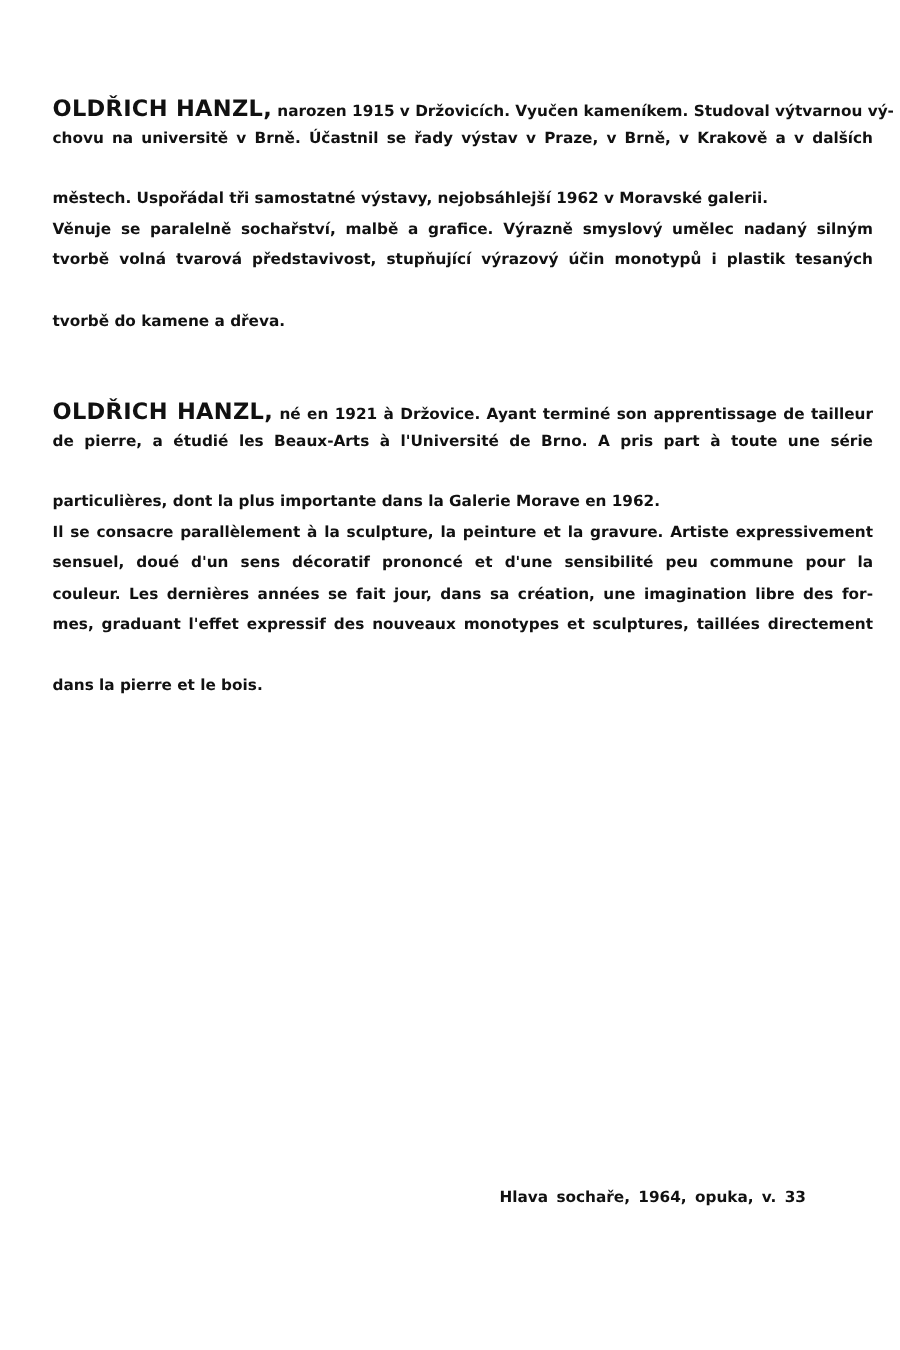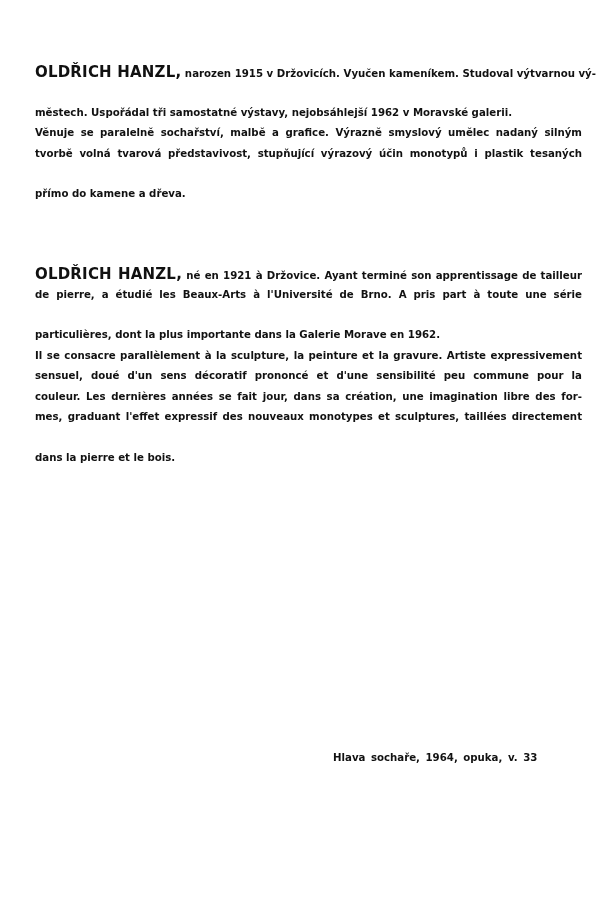--- a/index.html
+++ b/index.html
@@ -5,32 +5,33 @@
   html, body { margin: 0; padding: 0; background: #ffffff; }
   body { width: 600px; height: 900px; position: relative; overflow: hidden;
          font-family: "DejaVu Sans", sans-serif; color: #111; }
   .block { position: absolute; left: 35px; width: 547px; }
   .line { height: 20.5px; line-height: 20.5px; font-size: 10.2px; font-weight: bold;
           white-space: nowrap; text-align: justify; text-align-last: justify; }
   .line.last { text-align-last: left; margin-top: 20px; }
   .line .name { font-size: 15px; letter-spacing: 0.2px; }
   #cz { top: 62px; }
   #fr { top: 264px; }
-  .captions { position: absolute; left: 333px; top: 748px; }
+  .captions { position: absolute; left: 333px; top: 789px; }
   .caption { font-size: 10.2px; font-weight: bold; line-height: 20px; height: 20px; white-space: nowrap; word-spacing: 2px; }
 </style>
 </head>
 <body>
 
 <div class="block" id="cz">
   <div class="line"><span class="name">OLDŘICH HANZL,</span><span> narozen 1915 v Držovicích. Vyučen kameníkem. Studoval výtvarnou vý-</span></div>
+  <div class="line">chovu na universitě v Brně. Účastnil se řady výstav v Praze, v Brně, v Krakově a v dalších</div>
   <div class="line last">městech. Uspořádal tři samostatné výstavy, nejobsáhlejší 1962 v Moravské galerii.</div>
   <div class="line">Věnuje se paralelně sochařství, malbě a grafice. Výrazně smyslový umělec nadaný silným</div>
   <div class="line">tvorbě volná tvarová představivost, stupňující výrazový účin monotypů i plastik tesaných</div>
-  <div class="line last">přímo do kamene a dřeva.</div>
+  <div class="line last">tvorbě do kamene a dřeva.</div>
 </div>
 
 <div class="block" id="fr">
   <div class="line"><span class="name">OLDŘICH HANZL,</span><span> né en 1921 à Držovice. Ayant terminé son apprentissage de tailleur</span></div>
   <div class="line">de pierre, a étudié les Beaux-Arts à l'Université de Brno. A pris part à toute une série</div>
   <div class="line last">particulières, dont la plus importante dans la Galerie Morave en 1962.</div>
   <div class="line">Il se consacre parallèlement à la sculpture, la peinture et la gravure. Artiste expressivement</div>
   <div class="line">sensuel, doué d'un sens décoratif prononcé et d'une sensibilité peu commune pour la</div>
   <div class="line">couleur. Les dernières années se fait jour, dans sa création, une imagination libre des for-</div>
   <div class="line">mes, graduant l'effet expressif des nouveaux monotypes et sculptures, taillées directement</div>

